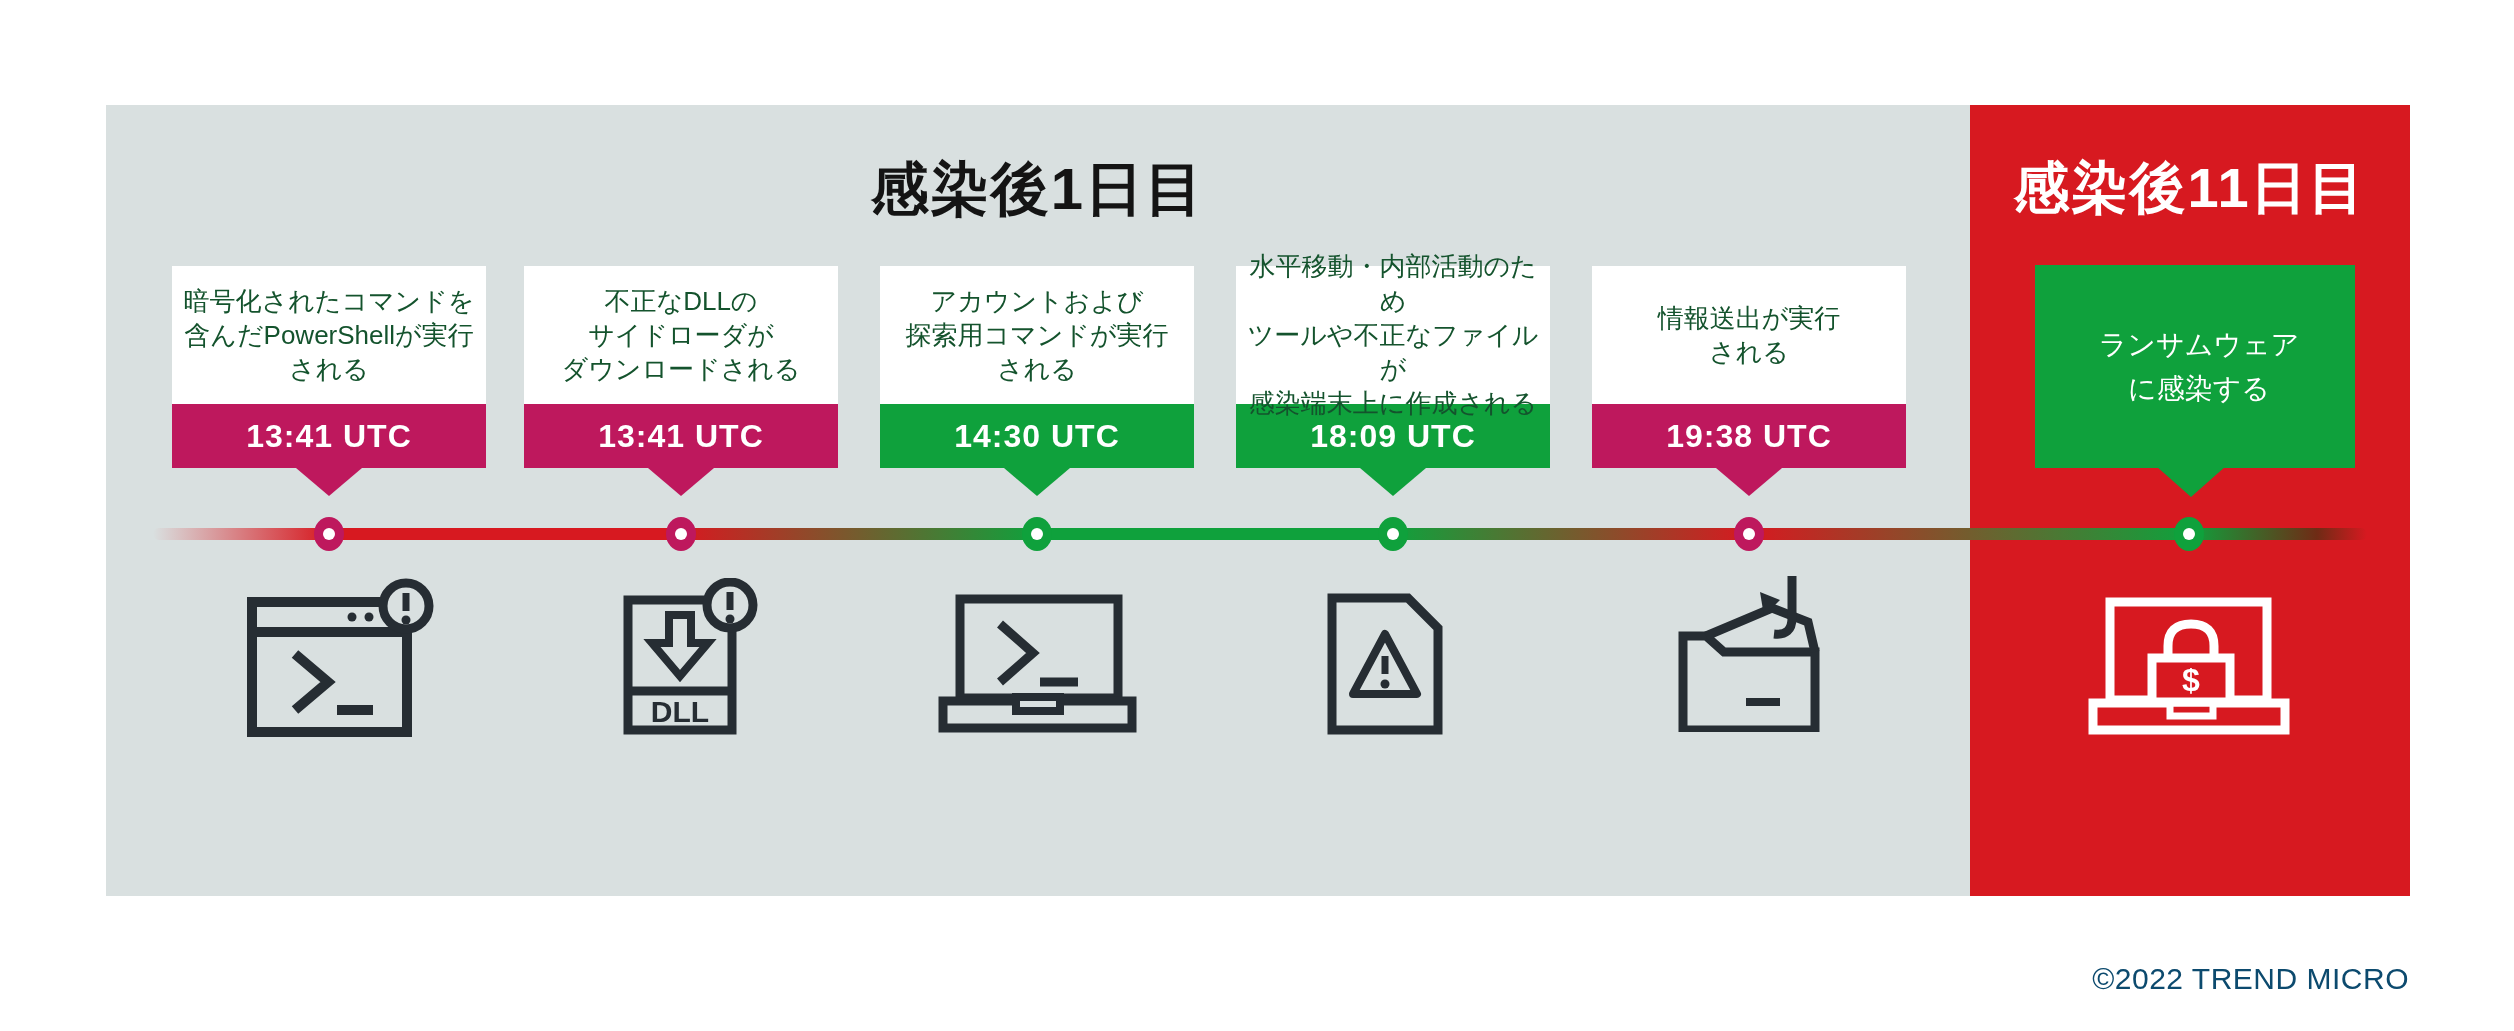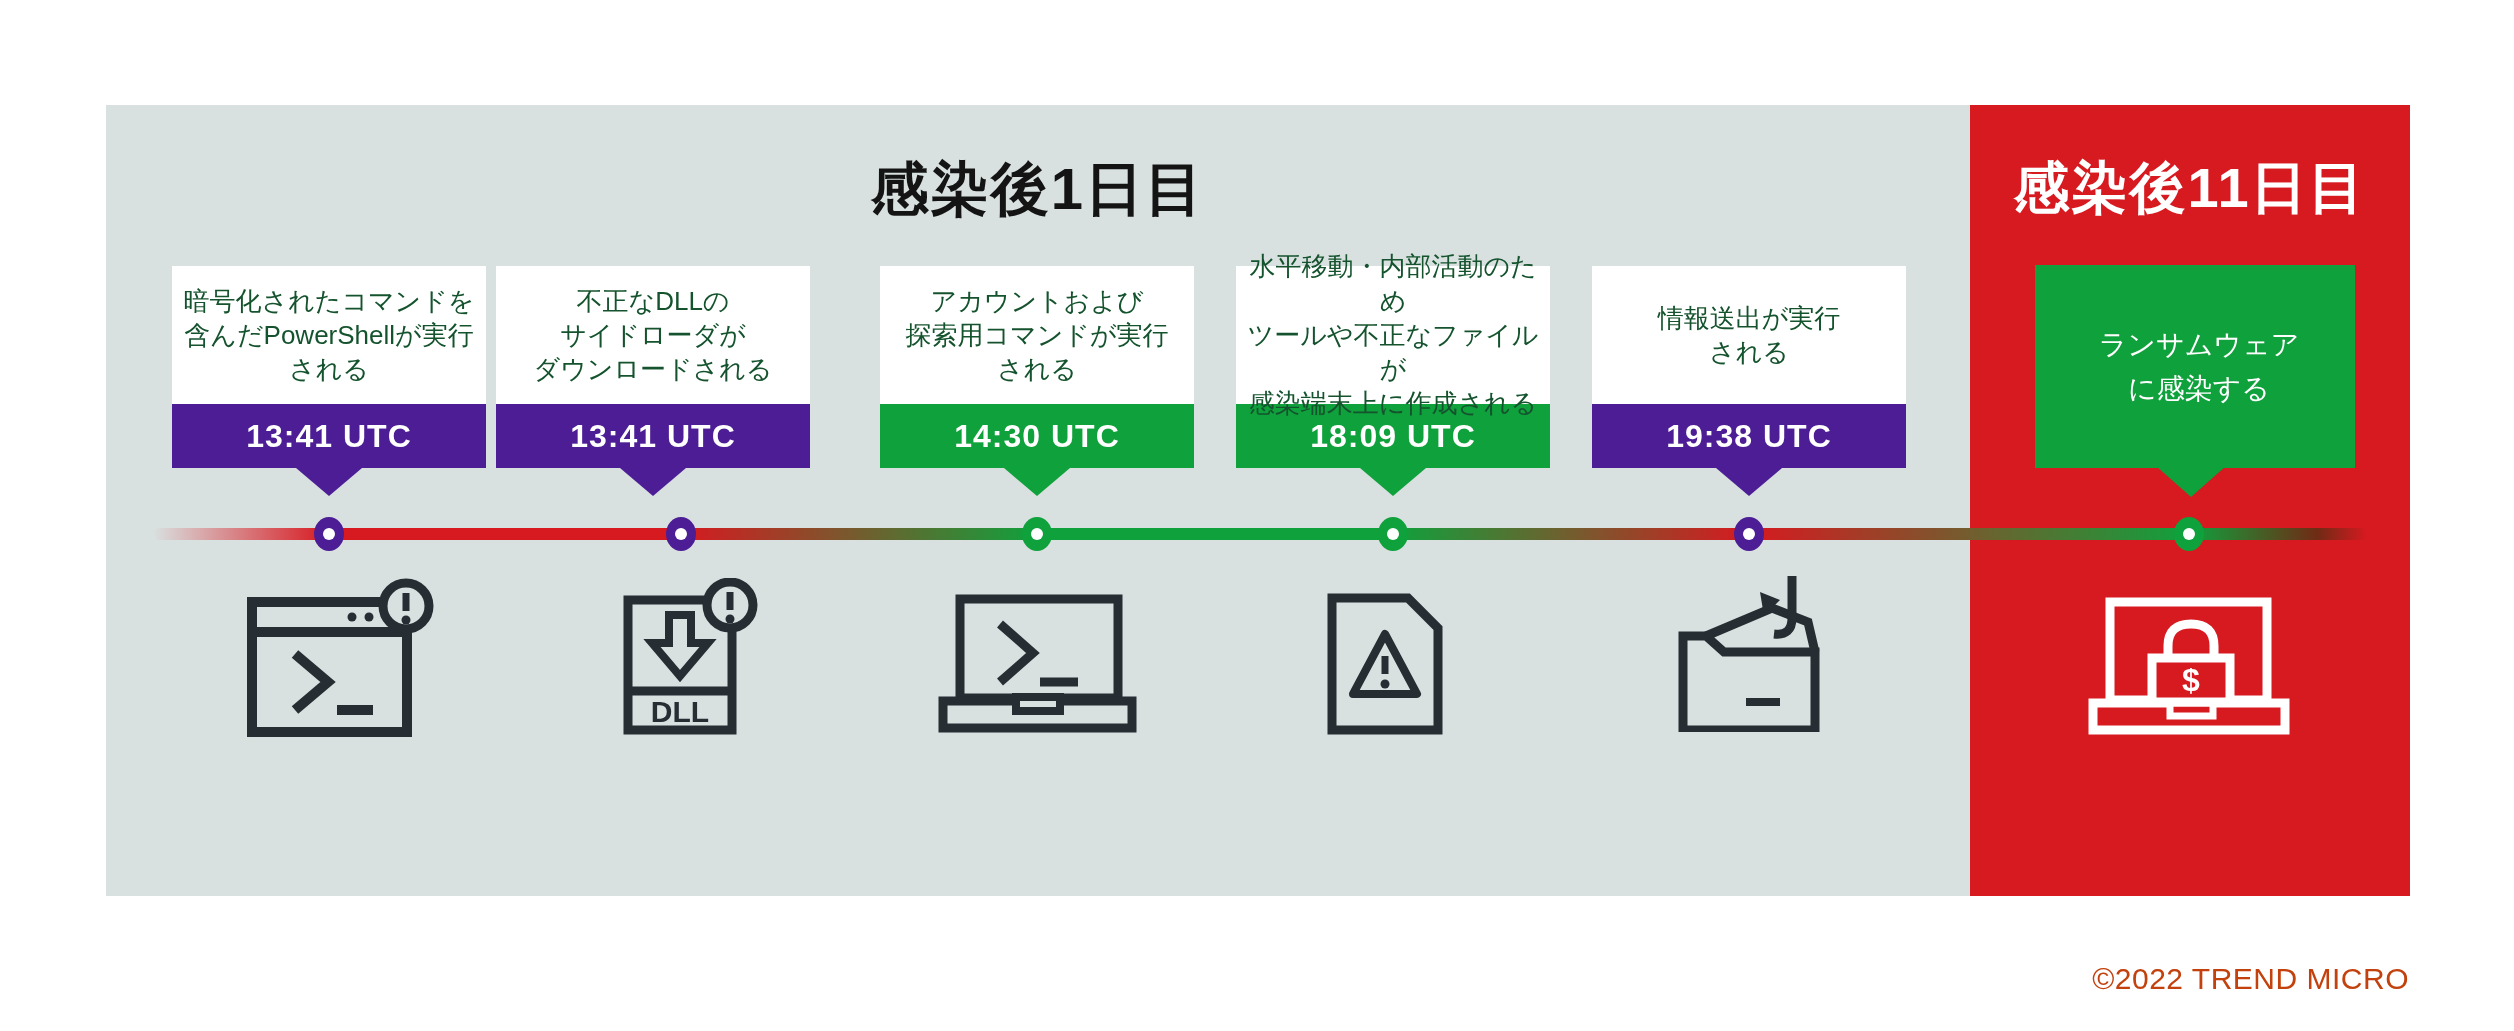--- a/index.html
+++ b/index.html
@@ -18,39 +18,39 @@
   
   .event-card{position:absolute;top:266px;width:314px;}
   .card-text{height:138px;background:#ffffff;display:flex;align-items:center;
              justify-content:center;text-align:center;font-size:26px;line-height:1.32;
              color:#14532d;white-space:pre-line;padding:0 2px;box-sizing:border-box;}
   .card-time{height:64px;display:flex;align-items:center;justify-content:center;
              font-size:32px;font-weight:bold;color:#ffffff;letter-spacing:1px;}
   .card-tail{width:66px;height:28px;margin:0 auto;
              clip-path:polygon(0 0,100% 0,50% 100%);}
 
-  .red{background:#4c1d95;}
+  .red{background:#be185d;}
   .green{background:#0fa13c;}
 
   
   .final-card{position:absolute;top:265px;width:312px;height:203px;
               display:flex;align-items:center;justify-content:center;text-align:center;
               color:#ffffff;font-size:28px;line-height:1.55;white-space:pre-line;padding-left:8px;}
   .final-tail{position:absolute;top:466px;width:70px;height:31px;
               clip-path:polygon(0 0,100% 0,50% 100%);}
 
   
   .seg{position:absolute;top:528px;height:12px;}
   .dot{position:absolute;top:517px;width:30px;height:34px;border-radius:50%;
        display:flex;align-items:center;justify-content:center;}
   .dot::after{content:'';width:12px;height:12px;border-radius:50%;background:#ffffff;}
 
   .icon{position:absolute;}
 
-  .copyright{position:absolute;top:962px;right:105px;font-size:30px;color:#c2410c;
+  .copyright{position:absolute;top:962px;right:105px;font-size:30px;color:#0c4a6e;
              letter-spacing:0.5px;}
 </style>
 </head>
 <body>
 
 <div class="stage">
 
   <div class="panel panel-gray">
     <div class="panel-title title-dark">感染後1日目</div>
   </div>
@@ -59,21 +59,21 @@
   </div>
 
   <div class="event-card" style="left:172px">
     <div class="card-text">暗号化されたコマンドを
 含んだPowerShellが実行
 される</div>
     <div class="card-time red">13:41 UTC</div>
     <div class="card-tail red"></div>
   </div>
 
-  <div class="event-card" style="left:496px">
+  <div class="event-card" style="left:524px">
     <div class="card-text">不正なDLLの
 サイドローダが
 ダウンロードされる</div>
     <div class="card-time red">13:41 UTC</div>
     <div class="card-tail red"></div>
   </div>
 
   <div class="event-card" style="left:880px">
     <div class="card-text">アカウントおよび
 探索用コマンドが実行

